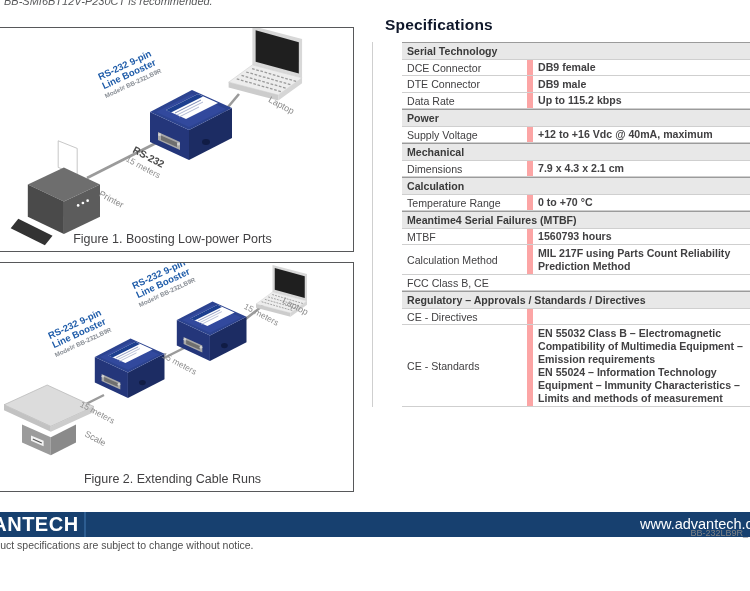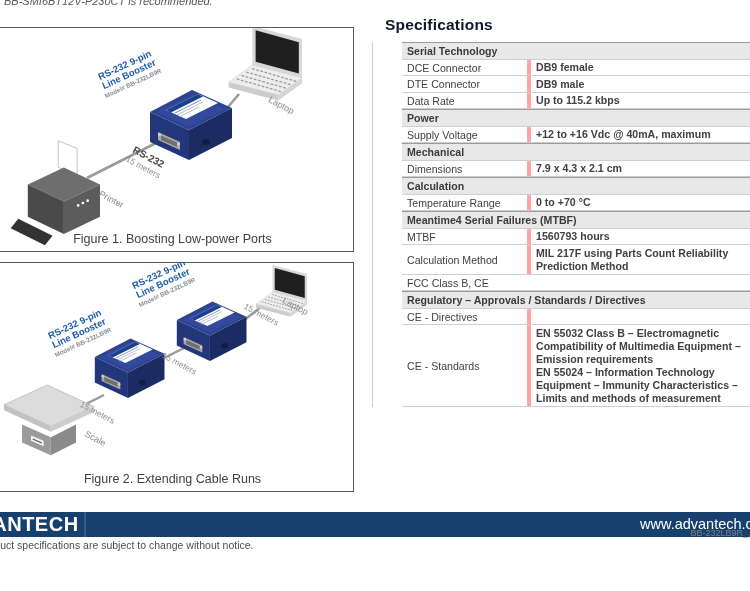--- a/index.html
+++ b/index.html
@@ -19,21 +19,21 @@
   .lbl-blue{font-family:"Liberation Sans",sans-serif;font-size:9.5px;font-weight:bold;fill:#1f5ca9;}
   .lbl-model{font-family:"Liberation Sans",sans-serif;font-size:6.3px;font-weight:bold;fill:#8b9097;}
   .lbl-gray{font-family:"Liberation Sans",sans-serif;font-size:9px;fill:#8a8a8a;}
   .lbl-dist{font-family:"Liberation Sans",sans-serif;font-size:8.5px;fill:#8e8e8e;}
   .lbl-wire{font-family:"Liberation Sans",sans-serif;font-size:10px;font-weight:bold;fill:#4a4a4a;}
   
   .spec-heading{position:absolute;left:385px;top:16px;font-size:15.5px;font-weight:bold;color:#0f172a;letter-spacing:0.2px;}
   .spec-table{position:absolute;left:372px;top:42px;width:373px;border-left:1px solid #cfcfcf;border-right:1px solid #cfcfcf;font-size:10.6px;color:#414042;padding-left:29px;}
   .spec-row{display:flex;min-height:15.5px;border-bottom:1px solid #cfcfcf;background:#fff;align-items:stretch;}
   .spec-row.section{background:#e8e8e8;border-top:1px solid #9b9b9b;font-weight:bold;color:#3a3a3a;}
-  .spec-label{width:116px;flex:0 0 116px;padding:1.5px 4px 1px 5px;border-right:4px solid #fca5a5;display:flex;align-items:center;}
+  .spec-label{width:116px;flex:0 0 116px;padding:1.5px 4px 1px 5px;border-right:6px solid #fca5a5;display:flex;align-items:center;}
   .spec-row.section .spec-label,.spec-row.full .spec-label{border-right:none;width:auto;flex:1;}
   .spec-value{flex:1;padding:1.5px 4px 1px 5px;white-space:pre-line;line-height:13px;display:flex;align-items:center;font-weight:bold;}
   
   .footer-bar{position:absolute;left:0;top:512px;width:750px;height:25px;background:#17406f;}
   .footer-divider{position:absolute;left:84px;top:0;width:2px;height:25px;background:#2d5d91;}
   .footer-logo{position:absolute;left:-50px;top:1px;font-size:20px;font-weight:bold;color:#ffffff;letter-spacing:0.5px;white-space:nowrap;}
   .footer-url{position:absolute;right:-23px;top:4px;font-size:14.5px;color:#ffffff;text-decoration:none;white-space:nowrap;}
   .footer-disclaimer{position:absolute;left:-22px;top:539px;font-size:10.5px;color:#4f4f4f;white-space:nowrap;}
   .footer-doc{position:absolute;right:2px;top:528px;font-size:9px;color:#808285;white-space:nowrap;}
 </style>

